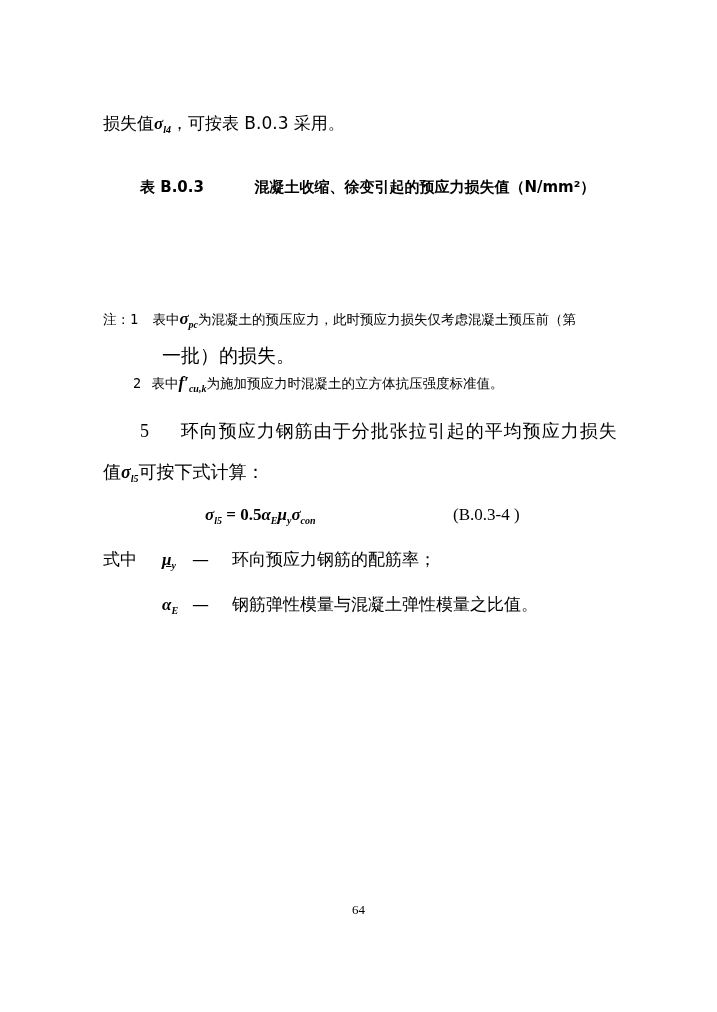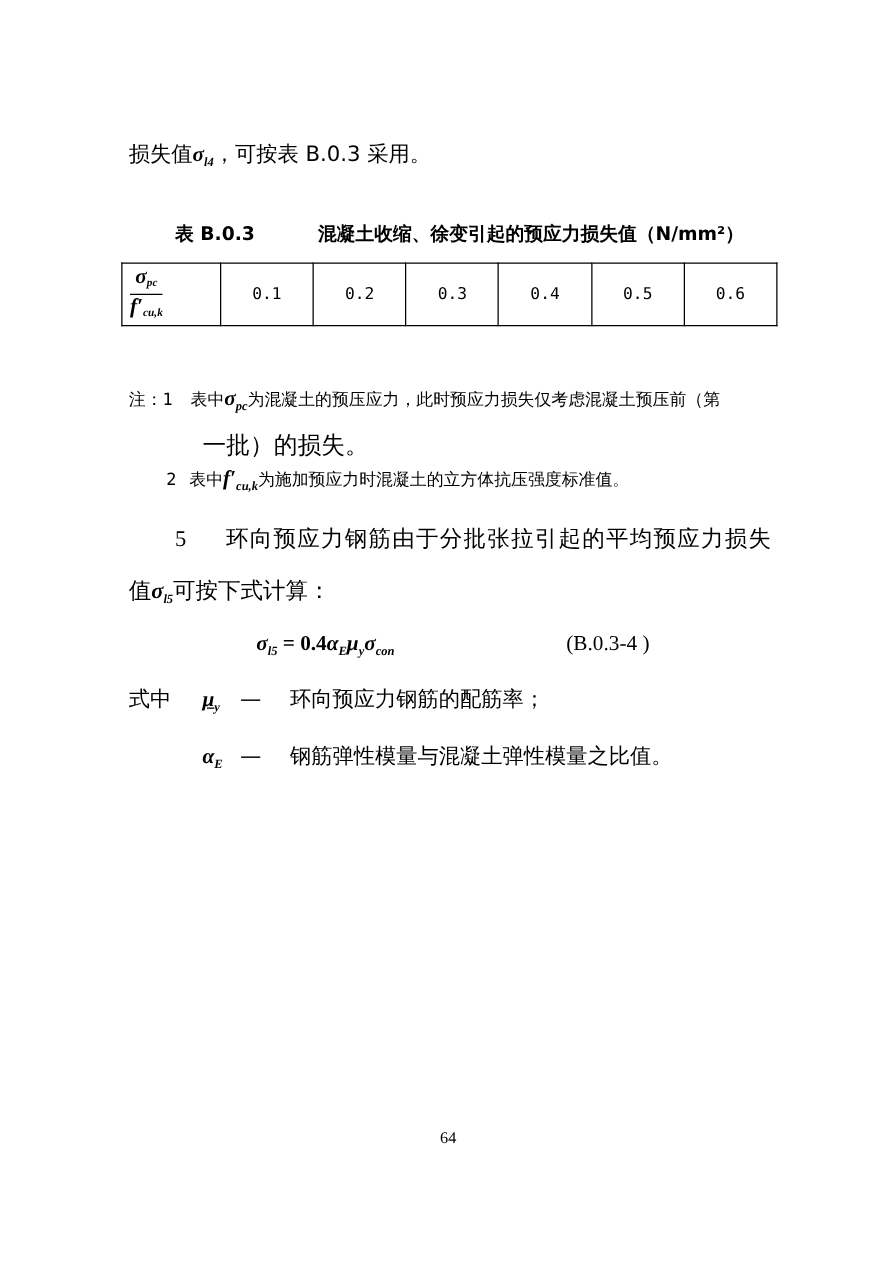--- a/index.html
+++ b/index.html
@@ -30,34 +30,20 @@
 </div>
 
 <div class="abs" style="left:140px; top:178px; font-size:15px;font-weight:bold;">
   <span>表 B.0.3</span>
   <span style="display:inline-block; width:40px;"></span>
   <span>混凝土收缩、徐变引起的预应力损失值（N/mm²）</span>
 </div>
 
 <table class="data">
   <tbody>
-      <tr class="r1">
-    <td class="hdr">
-      <span class="frac">
-        <div class="num"><span>σ</span><sub>pc</sub></div>
-        <div class="den"><span>f′</span><sub>cu,k</sub></div>
-      </span>
-    </td>
-    <td class="mono">0.1</td>
-    <td class="mono">0.2</td>
-    <td class="mono">0.3</td>
-    <td class="mono">0.4</td>
-    <td class="mono">0.5</td>
-    <td class="mono">0.6</td>
-  </tr>
 </tbody>
   </table>
 
 <div class="abs" style="left:103px; top:309px; font-size:13.5px;">
   <span>注：</span><span class="mono">1</span>
   <span style="display:inline-block; width:10px;"></span><span>表中</span><span class="math" style="font-size:17px;"><span>σ</span><sub>pc</sub></span><span>为混凝土的预压应力，此时预应力损失仅考虑混凝土预压前（第</span>
 </div>
 <div class="abs" style="left:162px; top:343px; font-size:19px;">一批）的损失。</div>
 <div class="abs" style="left:133px; top:373px; font-size:13.5px;">
   <span class="mono">2</span>
@@ -66,21 +52,21 @@
 
 <div class="abs cjk" style="left:140px; top:419px; font-size:18px;">
   <span class="serif">5</span>
   <span style="display:inline-block; width:26px;"></span><span style="letter-spacing:1px;">环向预应力钢筋由于分批张拉引起的平均预应力损失</span>
 </div>
 <div class="abs cjk" style="left:103px; top:460px; font-size:18px;">
   <span>值</span><span class="math"><span>σ</span><sub>l5</sub></span><span>可按下式计算：</span>
 </div>
 
 <div class="abs math" style="left:205px; top:505px; font-size:17px;">
-  <span>σ</span><sub>l5</sub><span style="font-style:normal;"> = 0.4</span><span>α</span><sub>E</sub><span>μ</span><sub>y</sub><span>σ</span><sub>con</sub>
+  <span>σ</span><sub>l5</sub><span style="font-style:normal;"> = 0.5</span><span>α</span><sub>E</sub><span>μ</span><sub>y</sub><span>σ</span><sub>con</sub>
 </div>
 <div class="abs serif" style="left:453px; top:505px; font-size:17px;">(B.0.3-4 )</div>
 
 <div class="abs cjk" style="left:103px; top:548px; font-size:17px;font-family:Liberation Serif, serif;">式中</div>
 <div class="abs cjk" style="left:162px; top:548px; font-size:17px;">
   <span class="math" style="display:inline-block; width:30px;text-decoration:underline;"><span>μ</span><sub>y</sub></span><span style="display:inline-block; width:40px;">—</span><span>环向预应力钢筋的配筋率；</span>
 </div>
 <div class="abs cjk" style="left:162px; top:593px; font-size:17px;">
   <span class="math" style="display:inline-block; width:30px;"><span>α</span><sub>E</sub></span><span style="display:inline-block; width:40px;">—</span><span>钢筋弹性模量与混凝土弹性模量之比值。</span>
 </div>

